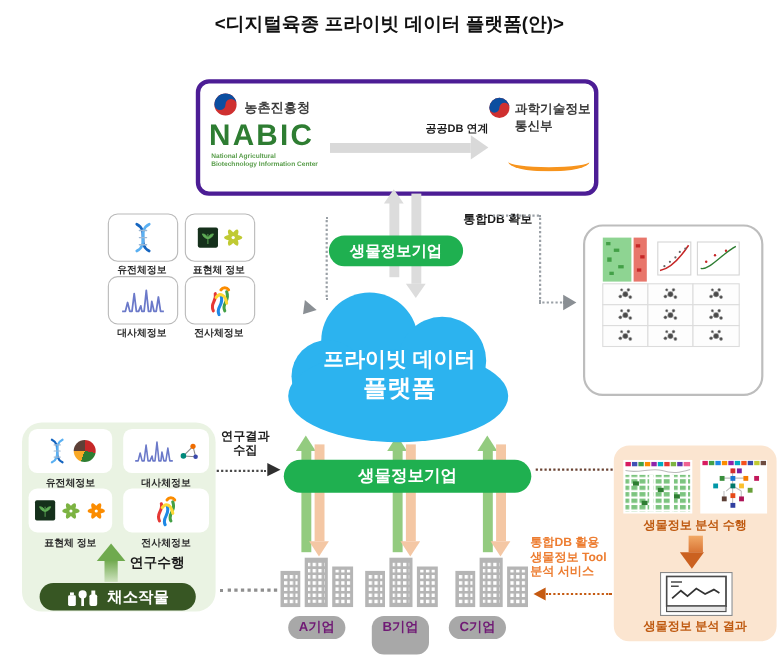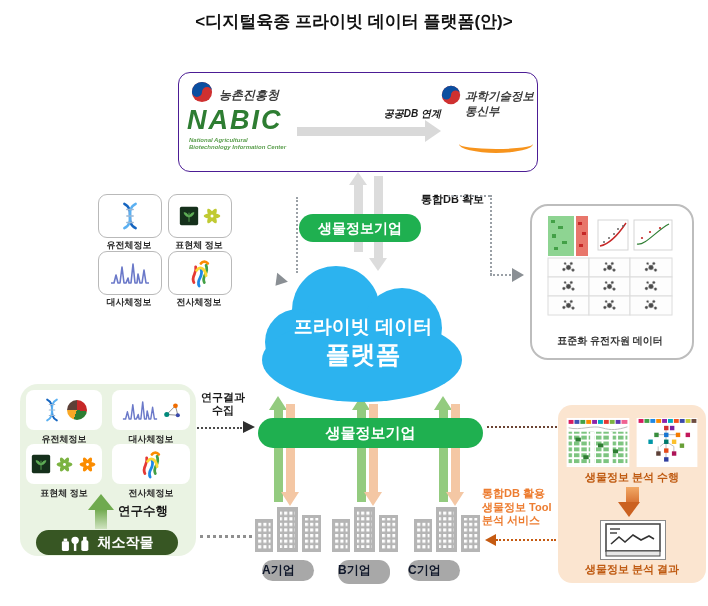--- a/index.html
+++ b/index.html
@@ -2,29 +2,29 @@
 <html><head>
 <meta charset="utf-8">
 <style>
   html,body{margin:0;padding:0;background:#fff;}
   .stage{position:relative;width:708px;height:606px;background:#fff;overflow:hidden;
          font-family:"Liberation Sans",sans-serif;}
   .abs{position:absolute;}
   .k{font-weight:700;color:#1a1a1a;}
   .ctr{text-align:center;}
   
-  .govbox{border:1px solid #4c1d95;border-radius:12px;background:#fff;font-style:italic;}
+  .govbox{border:4px solid #4c1d95;border-radius:12px;background:#fff;}
   .brand-nabic{font-size:27px;font-weight:800;color:#2e7d32;letter-spacing:2px;}
   .brand-kobic{font-size:29px;font-weight:800;color:#101010;letter-spacing:1px;}
   .nabic-sub{font-size:6px;line-height:7px;color:#5a9e4c;font-weight:700;}
   .swoosh{border-bottom:4px solid #f7941d;border-radius:50%;}
   
   .gpill{background:#1fb050;border-radius:16px;color:#fff;font-weight:700;text-align:center;}
-  .graypill{background:#a8a8a8;border-radius:11px;color:#0f172a;font-weight:700;font-size:12px;
-            line-height:21px;text-align:left;}
+  .graypill{background:#a8a8a8;border-radius:11px;color:#701a75;font-weight:700;font-size:12px;
+            line-height:21px;text-align:center;}
   
   .dbox{background:#fff;border:1.5px solid #b9b9b9;border-radius:9px;display:flex;
         align-items:center;justify-content:center;gap:3px;}
   .dlbl{font-size:9px;font-weight:700;color:#2b2b2b;text-align:center;}
   .wbox{background:#fff;border-radius:8px;display:flex;align-items:center;justify-content:center;gap:4px;}
   
   .panel-green{background:#eaf3e3;border-radius:18px;}
   .panel-peach{background:#fbe5d0;border-radius:14px;}
   .orange-note{color:#ed7d31;font-weight:700;font-size:11px;line-height:13.5px;}
   .brown-lbl{color:#bf5a11;font-weight:700;font-size:11px;text-align:center;}
@@ -242,28 +242,27 @@
       <use href="#blob" x="18.5" y="45.5" width="16" height="16"></use>
         <use href="#blob" x="59.5" y="45.5" width="16" height="16"></use>
         <use href="#blob" x="101" y="45.5" width="16" height="16"></use>
       <use href="#blob" x="18.5" y="64.5" width="16" height="16"></use>
         <use href="#blob" x="59.5" y="64.5" width="16" height="16"></use>
         <use href="#blob" x="101" y="64.5" width="16" height="16"></use>
       <use href="#blob" x="18.5" y="83.5" width="16" height="16"></use>
         <use href="#blob" x="59.5" y="83.5" width="16" height="16"></use>
         <use href="#blob" x="101" y="83.5" width="16" height="16"></use>
     </svg>
-    <div class="abs ctr k" style="left:0;top:128px;width:156px;font-size:10px;color:#333;">표준화 유전자원 데이터</div>
   </div>
 
   <svg class="abs" style="left:250px;top:256px;z-index:1;" width="226" height="148">
       <use href="#cloudshape"></use>
     </svg>
   <div class="abs ctr" style="left:270px;top:314px;width:186px;font-size:19px;font-weight:700;color:#fff;z-index:2;">프라이빗 데이터</div>
-  <div class="abs ctr" style="left:270px;top:338px;width:186px;font-size:25px;font-weight:700;color:#fff;z-index:2;">플랫폼</div>
+  <div class="abs ctr" style="left:270px;top:338px;width:186px;font-size:22px;font-weight:700;color:#fff;z-index:2;">플랫폼</div>
 
   <div class="abs" style="left:269px;top:396px;border-left:9px solid transparent;border-right:9px solid transparent;border-bottom:14px solid #93cb7f;"></div>
   <div class="abs" style="left:274px;top:410px;width:9px;height:92px;background:#93cb7f;"></div>
   <div class="abs" style="left:286px;top:404px;width:9px;height:88px;background:#f4c7a4;"></div>
   <div class="abs" style="left:281px;top:492px;border-left:9px solid transparent;border-right:9px solid transparent;border-top:14px solid #f4c7a4;"></div>
 
   <div class="abs" style="left:352px;top:396px;border-left:9px solid transparent;border-right:9px solid transparent;border-bottom:14px solid #93cb7f;"></div>
   <div class="abs" style="left:357px;top:410px;width:9px;height:92px;background:#93cb7f;"></div>
   <div class="abs" style="left:369px;top:404px;width:9px;height:88px;background:#f4c7a4;"></div>
   <div class="abs" style="left:364px;top:492px;border-left:9px solid transparent;border-right:9px solid transparent;border-top:14px solid #f4c7a4;"></div>
@@ -287,21 +286,21 @@
   <svg class="abs" style="left:253px;top:506px;" width="70" height="46">
       <use href="#bldg"></use>
     </svg>
   <svg class="abs" style="left:330px;top:506px;" width="70" height="46">
       <use href="#bldg"></use>
     </svg>
   <svg class="abs" style="left:412px;top:506px;" width="70" height="46">
       <use href="#bldg"></use>
     </svg>
   <div class="abs graypill" style="left:262px;top:560px;width:52px;height:21px;">A기업</div>
-  <div class="abs graypill" style="left:338px;top:560px;width:52px;height:24px;">B기업</div>
+  <div class="abs graypill" style="left:338px;top:560px;width:52px;height:35px;">B기업</div>
   <div class="abs graypill" style="left:408px;top:560px;width:52px;height:21px;">C기업</div>
 
   <div class="abs" style="left:200px;top:535px;width:52px;border-top:3px dotted #8f8f8f;"></div>
 
   <div class="abs orange-note" style="left:482px;top:487px;width:80px;">
     <div>통합DB 활용</div>
     <div>생물정보 Tool</div>
     <div>분석 서비스</div>
   </div>
   <div class="abs" style="left:496px;top:539px;width:60px;border-top:2.5px dotted #c55a11;"></div>

